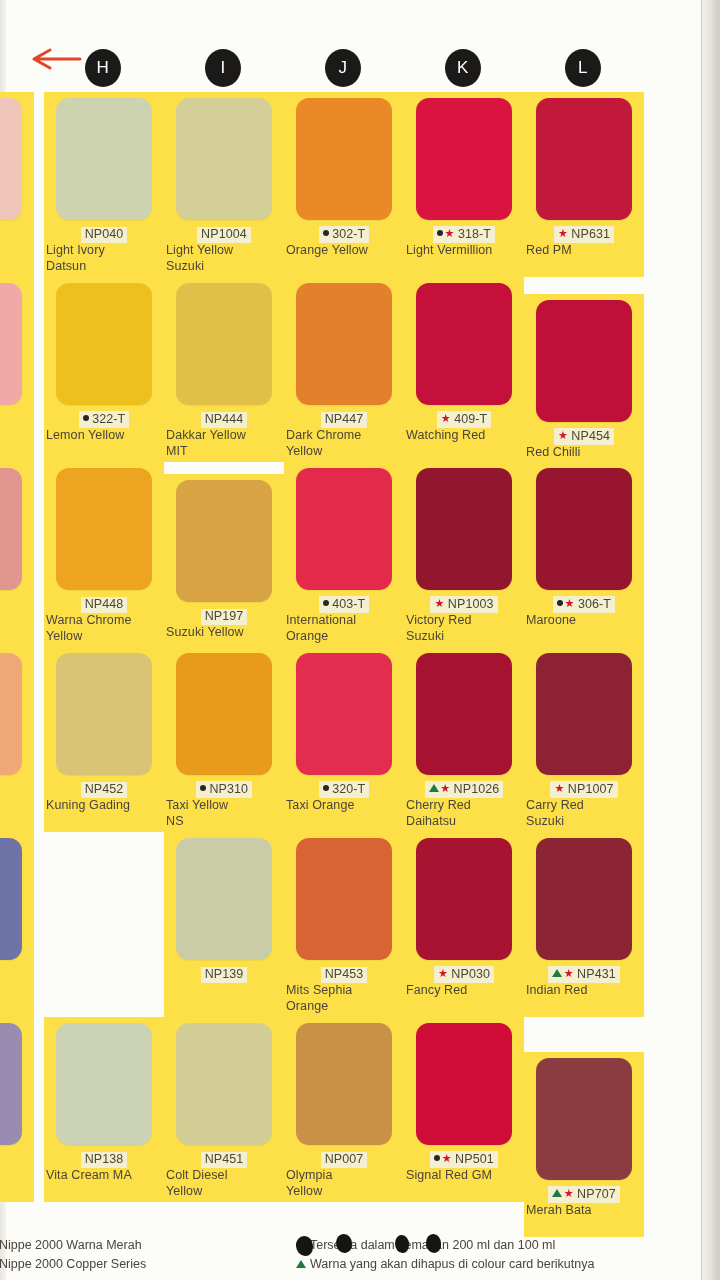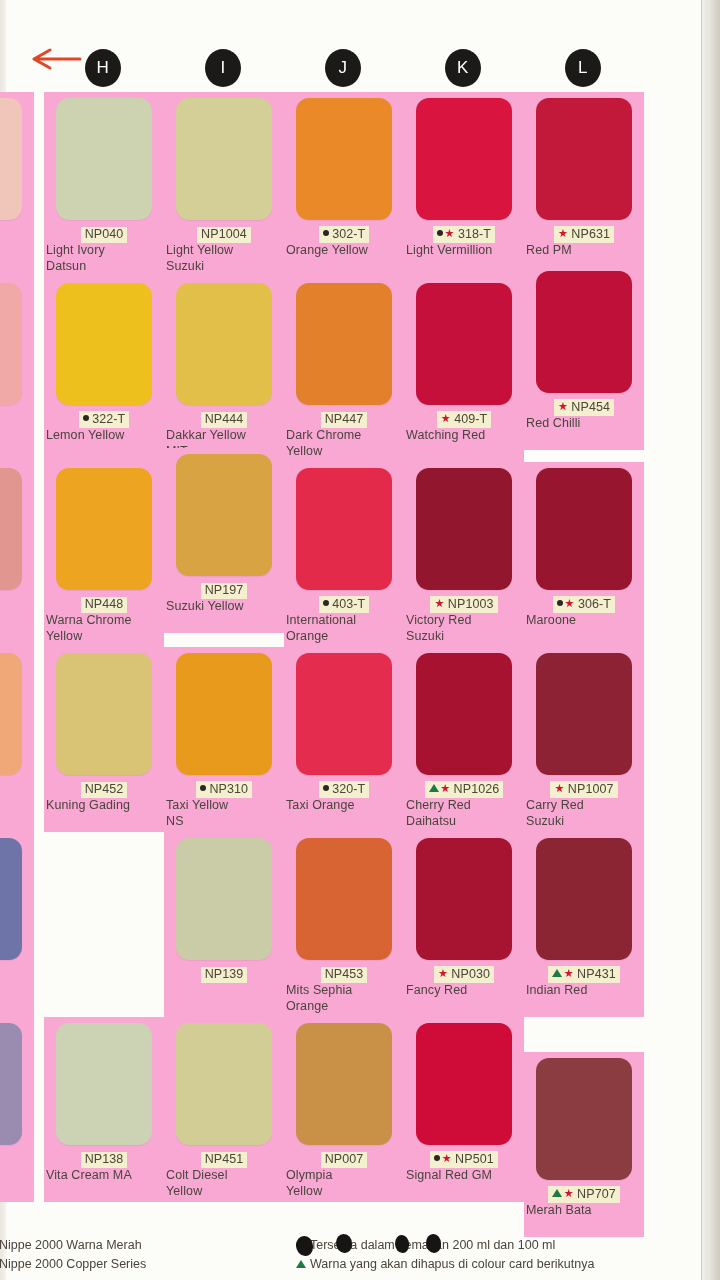--- a/index.html
+++ b/index.html
@@ -55,21 +55,21 @@
   }
   .col{
     position:absolute;top:0;width:120px;height:1140px;
   }
   .cell{
     position:absolute;left:0;width:120px;height:185px;
     background:transparent;
   }
   .cell-inner{
     position:relative;width:120px;height:185px;
-    background:#f9a8d4;
+    background:#fde047;
   }
   .swatch{
     position:absolute;left:12px;top:6px;
     width:96px;height:122px;
     border-radius:13px;
     box-shadow:0 1px 1px rgba(0,0,0,0.06);
   }
   .code-wrap{
     position:absolute;left:0;top:132px;width:120px;
     text-align:center;
@@ -271,21 +271,21 @@
         <div class="cell" style="top: 185px;">
           <div class="cell-inner">
             <div class="swatch" style="background: rgb(226, 191, 72);"></div>
             <div class="code-wrap"><span class="code"><span>NP444</span></span></div>
             <div class="name">
               <div>Dakkar Yellow</div>
               <div>MIT</div>
             </div>
           </div>
         </div>
-        <div class="cell" style="top: 356px; text-decoration: underline;">
+        <div class="cell" style="top: 382px; text-decoration: underline;">
           <div class="cell-inner">
             <div class="swatch" style="background: rgb(216, 163, 66);"></div>
             <div class="code-wrap"><span class="code"><span>NP197</span></span></div>
             <div class="name">
               <div>Suzuki Yellow</div>
             </div>
           </div>
         </div>
         <div class="cell" style="top: 555px;">
           <div class="cell-inner">
@@ -435,21 +435,21 @@
       <div class="col" style="left: 524px;">
         <div class="cell" style="top: 0px;">
           <div class="cell-inner">
             <div class="swatch" style="background: rgb(194, 24, 57);"></div>
             <div class="code-wrap"><span class="code"><span class="marks"><span class="mk"><span class="mk-star">★</span></span></span><span>NP631</span></span></div>
             <div class="name">
               <div>Red PM</div>
             </div>
           </div>
         </div>
-        <div class="cell" style="top: 173px;">
+        <div class="cell" style="top: 202px;">
           <div class="cell-inner">
             <div class="swatch" style="background: rgb(190, 16, 56);"></div>
             <div class="code-wrap"><span class="code"><span class="marks"><span class="mk"><span class="mk-star">★</span></span></span><span>NP454</span></span></div>
             <div class="name">
               <div>Red Chilli</div>
             </div>
           </div>
         </div>
         <div class="cell" style="top: 370px;">
           <div class="cell-inner">

